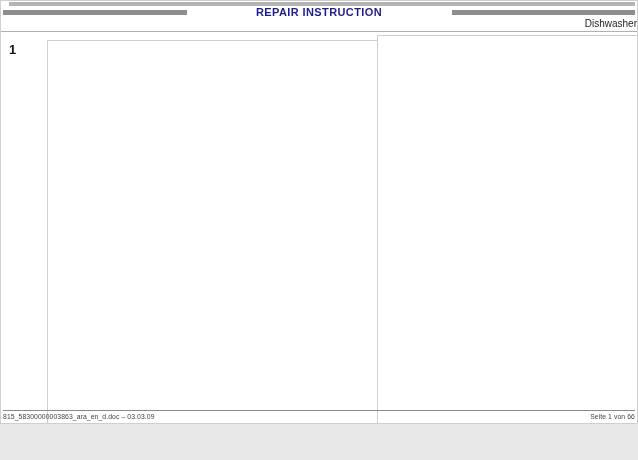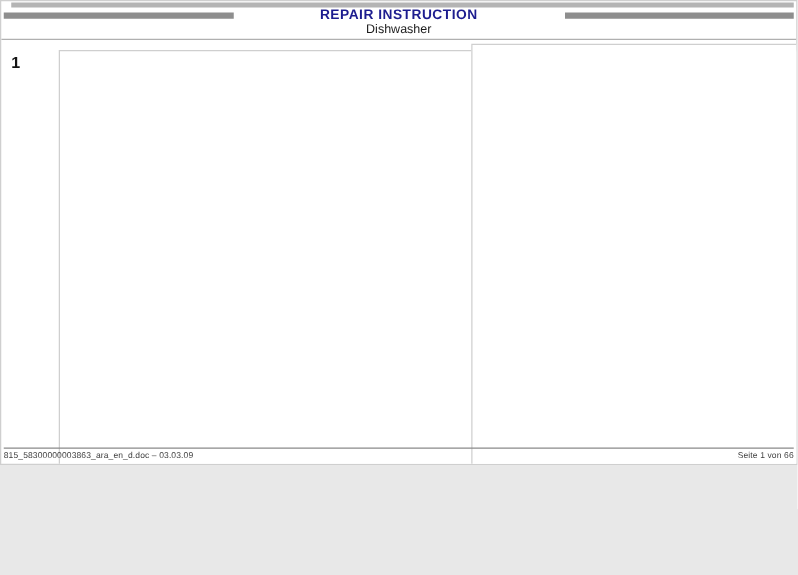--- a/index.html
+++ b/index.html
@@ -1,31 +1,31 @@
 <!DOCTYPE html>
 <html><head>
 <meta charset="utf-8">
 <style>
   * { margin:0; padding:0; box-sizing:border-box; }
   html,body { background:#e8e8e8; }
   .page {
     position:relative;
-    width:638px; height:372px;
+    width:638px; height:424px;
     background:#ffffff;
     border:1px solid #cfcfcf;
     overflow:hidden;
     font-family:"Liberation Sans", sans-serif;
   }
   
   .topbar   { position:absolute; top:1px; left:8px; right:2px; height:4px; background:#b4b4b4; }
   .hbar-l   { position:absolute; top:9px; left:2px;  width:184px; height:5px; background:#8e8e8e; }
   .hbar-r   { position:absolute; top:9px; right:2px; width:183px; height:5px; background:#8e8e8e; }
   .htitle   { position:absolute; top:5px; left:0; right:0; text-align:center;
               font-size:11px; font-weight:bold; letter-spacing:0.4px; color:#1d1d8f; }
-  .hsub     { position:absolute; top:17px; left:0; right:0; text-align:center;
+  .hsub     { position:absolute; top:17px; left:0; right:0; text-align:right;
               font-size:10px; color:#1c1c1c; }
   .hrule    { position:absolute; top:30px; left:0; right:0; height:0; border-top:1px solid #b0b0b0; }
   
   .toc-wrap { position:absolute; top:34px; left:8px; right:5px; bottom:16px;
               display:flex; gap:36px; }
   .toc-col  { flex:1 1 0; min-width:0; }
   .toc-row  { display:flex; align-items:baseline; white-space:nowrap; }
   .toc-row .num   { width:31px; flex:0 0 31px; }
   .toc-row .title { flex:0 1 auto; overflow:hidden; }
   .toc-row .leader{ flex:1 1 auto; align-self:flex-end; margin:0 3px 4px 4px;

